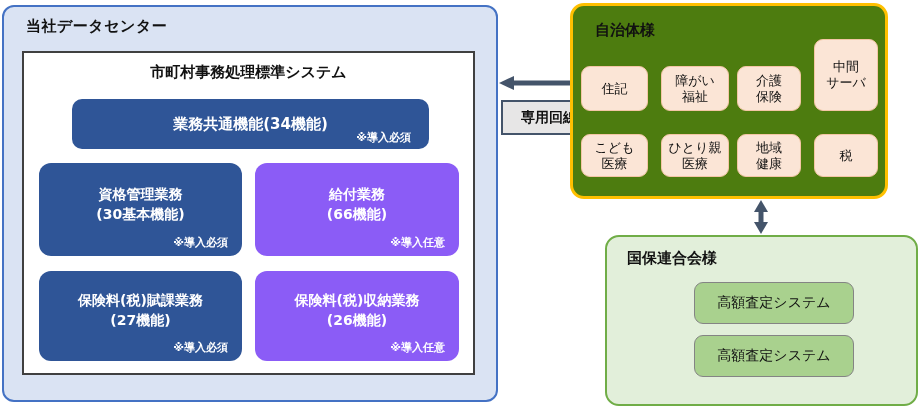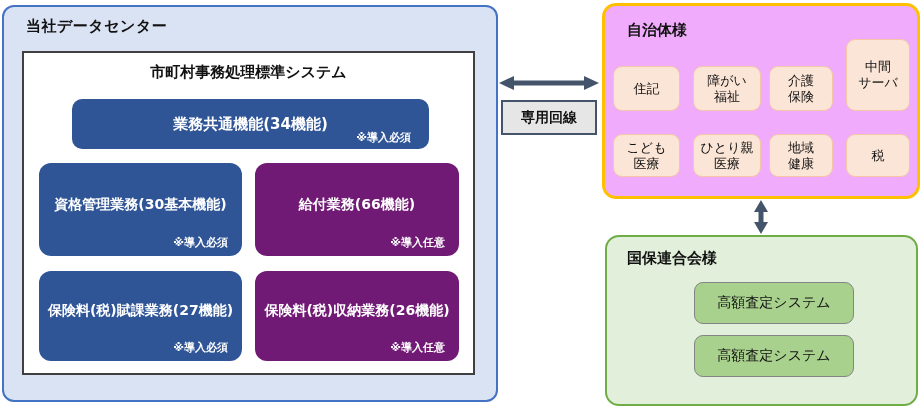--- a/index.html
+++ b/index.html
@@ -13,37 +13,37 @@
   .std-box{position:absolute;left:18px;top:44px;width:449px;height:320px;
            background:#fff;border:2px solid #404040;}
   .std-title{position:absolute;left:0;top:10px;width:100%;text-align:center;
              font-size:15px;font-weight:bold;}
   .common-box{position:absolute;left:48px;top:46px;width:357px;height:50px;
               background:#2f5597;border-radius:10px;color:#fff;
               display:flex;align-items:center;justify-content:center;}
   .common-label{font-size:15px;font-weight:bold;}
   .note{position:absolute;right:18px;bottom:4px;font-size:11px;font-weight:bold;color:#fff;}
   .module{position:absolute;border-radius:12px;color:#fff;
-          display:flex;flex-direction:row;align-items:center;justify-content:center;
+          display:flex;flex-direction:column;align-items:center;justify-content:center;
           padding-bottom:10px;box-sizing:border-box;}
   .module.dark{background:#2f5597;}
-  .module.medium{background:#701a75;}
+  .module.medium{background:#8b5cf6;}
   .module-line{font-size:14px;font-weight:bold;line-height:1.4;text-align:center;}
   .module .note{right:14px;bottom:6px;}
 
   
   .h-arrow{position:absolute;left:499px;top:75px;}
   .line-label{position:absolute;left:501px;top:100px;width:96px;height:35px;
               background:#e7e6e6;border:2px solid #44546a;box-sizing:border-box;
               display:flex;align-items:center;justify-content:center;
               font-size:14px;font-weight:bold;}
 
   
-  .muni-box{position:absolute;left:602px;top:3px;width:318px;height:196px;
-            background:#f0abfc;border:3px solid #ffc000;border-radius:14px;box-sizing:border-box;}
+  .muni-box{position:absolute;left:570px;top:3px;width:318px;height:196px;
+            background:#4d7c0f;border:3px solid #ffc000;border-radius:14px;box-sizing:border-box;}
   .muni-title{position:absolute;left:22px;top:15px;font-size:15px;font-weight:bold;}
   .muni-cell{position:absolute;background:#fbe5d6;border:1px solid #f4c6a5;border-radius:9px;
              display:flex;align-items:center;justify-content:center;text-align:center;
              font-size:13px;line-height:1.2;white-space:pre-line;box-sizing:border-box;}
 
   
   .v-arrow{position:absolute;left:753px;top:200px;}
   .fed-box{position:absolute;left:605px;top:235px;width:313px;height:171px;
            background:#e2efda;border:2px solid #70ad47;border-radius:14px;box-sizing:border-box;}
   .fed-title{position:absolute;left:20px;top:12px;font-size:15px;font-weight:bold;}

